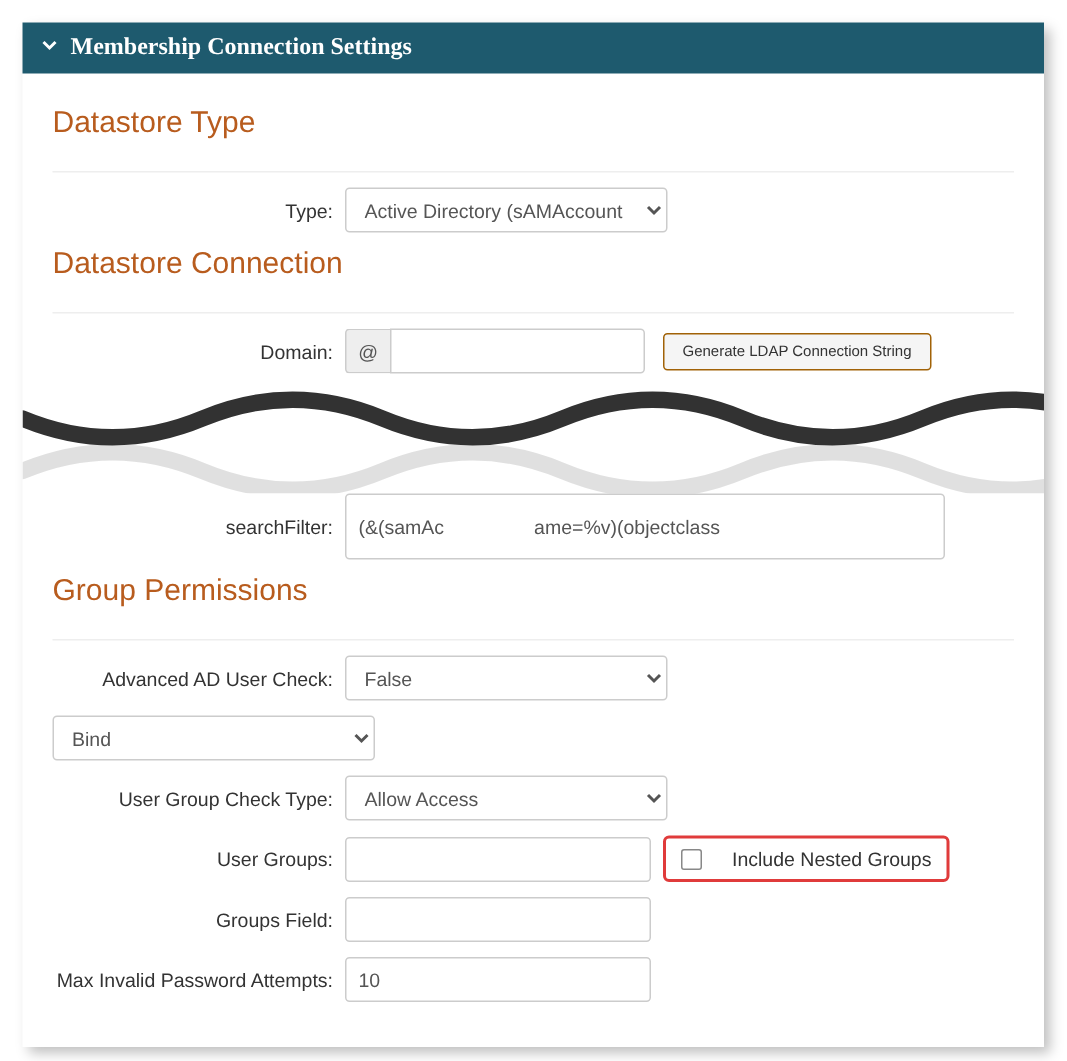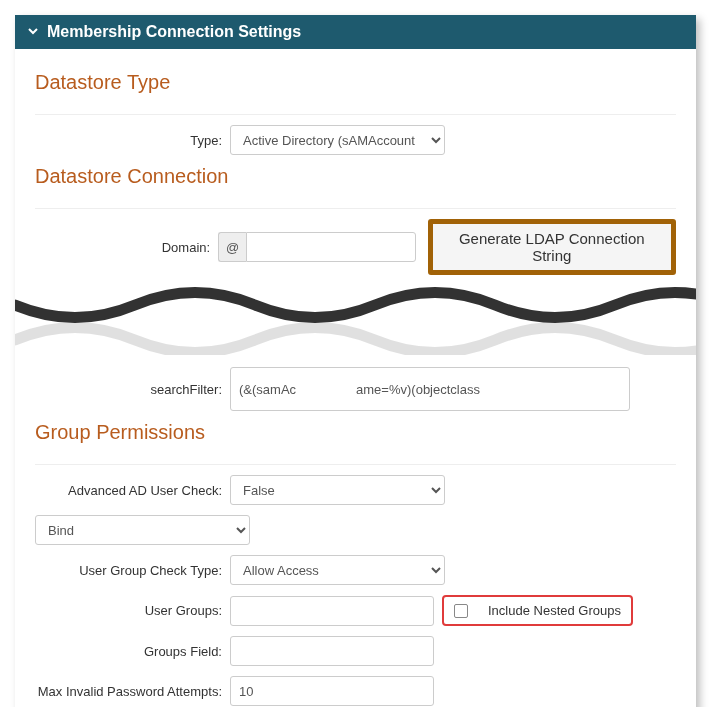--- a/index.html
+++ b/index.html
@@ -19,20 +19,21 @@
   }
   .panel-header {
     background: #1e5a6e;
     color: #fff;
     padding: 8px 12px;
     font-size: 16px;
     font-weight: bold;
     display: flex;
     align-items: center;
     gap: 8px;
+    font-family: Liberation Serif, serif;
   }
   .panel-header .chev {
     display: inline-block;
   }
   .panel-body {
     padding: 12px 20px 20px 20px;
     position: relative;
   }
   .section-title {
     color: #b85c1e;
@@ -64,24 +65,24 @@
     color: #555;
   }
   select.form-control {
     width: 215px;
   }
   input.form-control {
     width: 204px;
   }
   .btn {
     background: #f5f5f5;
-    border: 5px solid #a16207;
+    border: 1px solid #a16207;
     border-radius: 3px;
     padding: 6px 12px;
-    font-size: 15px;
+    font-size: 10px;
     cursor: pointer;
     color: #333;
   }
   .at-prefix {
     display: inline-flex;
     align-items: center;
     justify-content: center;
     width: 30px;
     height: 30px;
     border: 1px solid #ccc;
@@ -158,21 +159,21 @@
       <button class="btn">Generate LDAP Connection String</button>
     </div>
 
     <div class="tear">
       <svg width="681" height="70" viewBox="0 0 681 70">
         <path d="M0 20 Q 60 45 120 20 T 240 20 T 360 20 T 480 20 T 600 20 T 720 20" stroke="#323232" stroke-width="11" fill="none" stroke-linecap="round"></path>
         <path d="M0 55 Q 60 30 120 55 T 240 55 T 360 55 T 480 55 T 600 55 T 720 55" stroke="#323232" stroke-width="11" fill="none" stroke-linecap="round" opacity="0.15"></path>
       </svg>
     </div>
 
-    <div class="form-row" style="margin-top:12px;">
+    <div class="form-row" style="margin-top:0;">
       <div class="form-label" style="text-align:right;">
         <span class="partial-label">searchFilter:</span>
       </div>
       <div style="display:flex; align-items:center; border:1px solid #ccc; border-radius:3px; height:44px; width:400px; padding:0 8px; color:#555; overflow:hidden; white-space:nowrap;">
         <span>(&amp;(samAc</span>
         <span style="display:inline-block; width:60px;"></span>
         <span>ame=%v)(objectclass</span>
       </div>
     </div>
 

